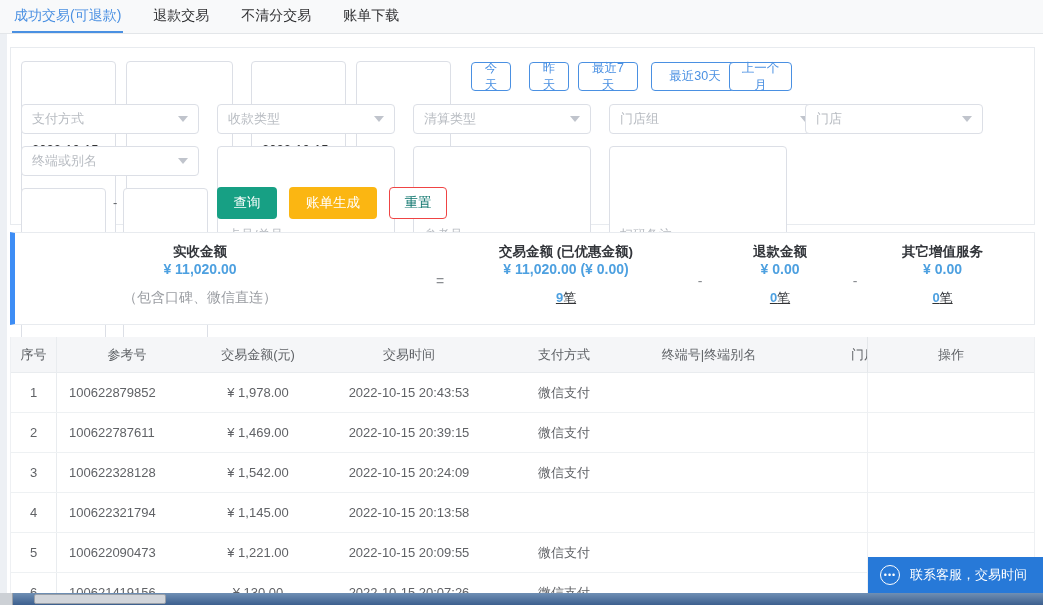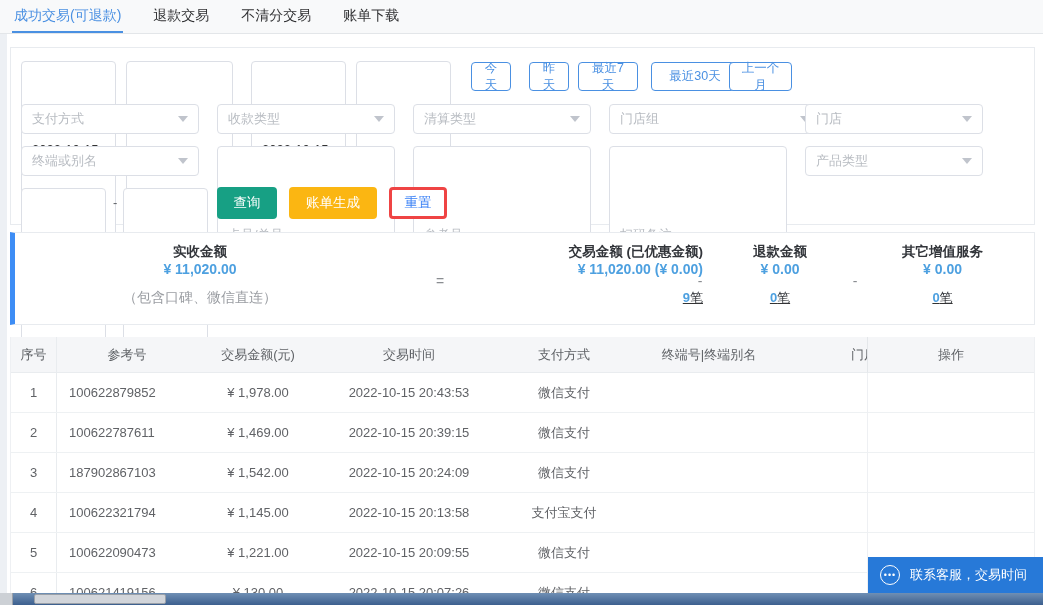--- a/index.html
+++ b/index.html
@@ -30,21 +30,21 @@
            border-top:6px solid #c0c4cc; }
   .tilde { position:absolute; top:66px; font-size:13px; color:#606266; }
   .dash  { position:absolute; font-size:13px; color:#606266; }
   .qbtn { position:absolute; height:29px; border:1px solid var(--accent,#4a90e2); border-radius:4px;
           background:#fff; color:var(--accent,#4a90e2); font-size:12.5px; display:flex;
           align-items:center; justify-content:center; cursor:pointer; padding:0 9px; }
   .abtn { position:absolute; height:32px; border:none; border-radius:4px; font-size:13.5px;
           display:flex; align-items:center; justify-content:center; cursor:pointer; color:#fff; }
   .abtn.query { background:var(--green,#17a084); }
   .abtn.generate { background:var(--orange,#fbb612); }
-  .abtn.reset { background:#fff; color:#3b82f6; border:3px solid #ef4444; }
+  .abtn.reset { background:#fff; color:#0f766e; border:1px solid #ef4444; }
 
   
   .summary-panel { position:absolute; left:10px; top:232px; width:1025px; height:93px;
                    background:#fff; border:1px solid #e8ebef; border-left:5px solid #3d8df5; }
   .s-col { position:absolute; top:0; height:100%; text-align:center; }
   .s-title { margin-top:10px; font-size:13.5px; font-weight:bold; color:#32353a; }
   .s-amount { font-size:14px; font-weight:bold; color:var(--blue,#4da0e0); }
   .s-extra { font-weight:bold; color:var(--blue,#4da0e0); }
   .s-note { margin-top:12px; font-size:14px; color:#9a9da2; }
   .s-count { margin-top:12px; font-size:13px;text-decoration:underline; }
@@ -130,41 +130,37 @@
     <span class="caret"></span>
   </div>
 
   <div class="sel f-abs" style="left:10px; top:98px; width:178px;">
     <span class="sel-label">终端或别名</span>
     <span class="caret"></span>
   </div>
   <input class="inp f-abs" style="left: 206px; top: 98px; width: 178px;" placeholder="卡号/单号">
   <input class="inp f-abs" style="left: 402px; top: 98px; width: 178px;" placeholder="参考号">
   <input class="inp f-abs" style="left: 598px; top: 98px; width: 178px;" placeholder="扫码备注">
-  <div class="sel f-abs" style="left:794px; top:98px; width:178px;">
-    <span class="sel-label">产品类型</span>
-    <span class="caret"></span>
-  </div>
 
   <input class="inp f-abs" style="left: 10px; top: 140px; width: 85px;" placeholder="金额">
   <span class="dash" style="left:102px; top:147px;">-</span>
   <input class="inp f-abs" style="left: 112px; top: 140px; width: 85px;" placeholder="金额">
   <button class="abtn query" style="left:206px; top:139px; width:60px;">查询</button>
   <button class="abtn generate" style="left:278px; top:139px; width:88px;">账单生成</button>
   <button class="abtn reset" style="left:378px; top:139px; width:58px;">重置</button>
 </div>
 
 <div class="summary-panel">
   <div class="s-col" style="left:15px; width:340px;">
     <div class="s-title">实收金额</div>
     <div class="s-amount">¥ 11,020.00</div>
     <div class="s-note">（包含口碑、微信直连）</div>
   </div>
   <div class="s-op" style="left:415px;">=</div>
-  <div class="s-col" style="left:448px; width:240px;text-align:right;">
+  <div class="s-col" style="left:431px; width:240px;">
     <div class="s-title">交易金额 (已优惠金额)</div>
     <div class="s-amount"><span>¥ 11,020.00</span> <span class="s-extra">(¥ 0.00)</span></div>
     <div class="s-count"><span class="num">9</span><span class="unit">笔</span></div>
   </div>
   <div class="s-op" style="left:675px;">-</div>
   <div class="s-col" style="left:705px; width:120px;">
     <div class="s-title">退款金额</div>
     <div class="s-amount">¥ 0.00</div>
     <div class="s-count"><span class="num">0</span><span class="unit">笔</span></div>
   </div>
@@ -202,34 +198,33 @@
     <div class="td c-ref">100622787611</div>
     <div class="td">¥ 1,469.00</div>
     <div class="td">2022-10-15 20:39:15</div>
     <div class="td">微信支付</div>
     <div class="td"></div>
     <div class="td c-store"></div>
   </div>
 
   <div class="tgrid tr">
     <div class="td c-index">3</div>
-    <div class="td c-ref">187902867103</div>
+    <div class="td c-ref">100622328128</div>
     <div class="td">¥ 1,542.00</div>
     <div class="td">2022-10-15 20:24:09</div>
     <div class="td">微信支付</div>
     <div class="td"></div>
     <div class="td c-store"></div>
   </div>
 
   <div class="tgrid tr">
     <div class="td c-index">4</div>
     <div class="td c-ref">100622321794</div>
     <div class="td">¥ 1,145.00</div>
     <div class="td">2022-10-15 20:13:58</div>
-    <div class="td">支付宝支付</div>
     <div class="td"></div>
     <div class="td c-store"></div>
   </div>
 
   <div class="tgrid tr">
     <div class="td c-index">5</div>
     <div class="td c-ref">100622090473</div>
     <div class="td">¥ 1,221.00</div>
     <div class="td">2022-10-15 20:09:55</div>
     <div class="td">微信支付</div>

